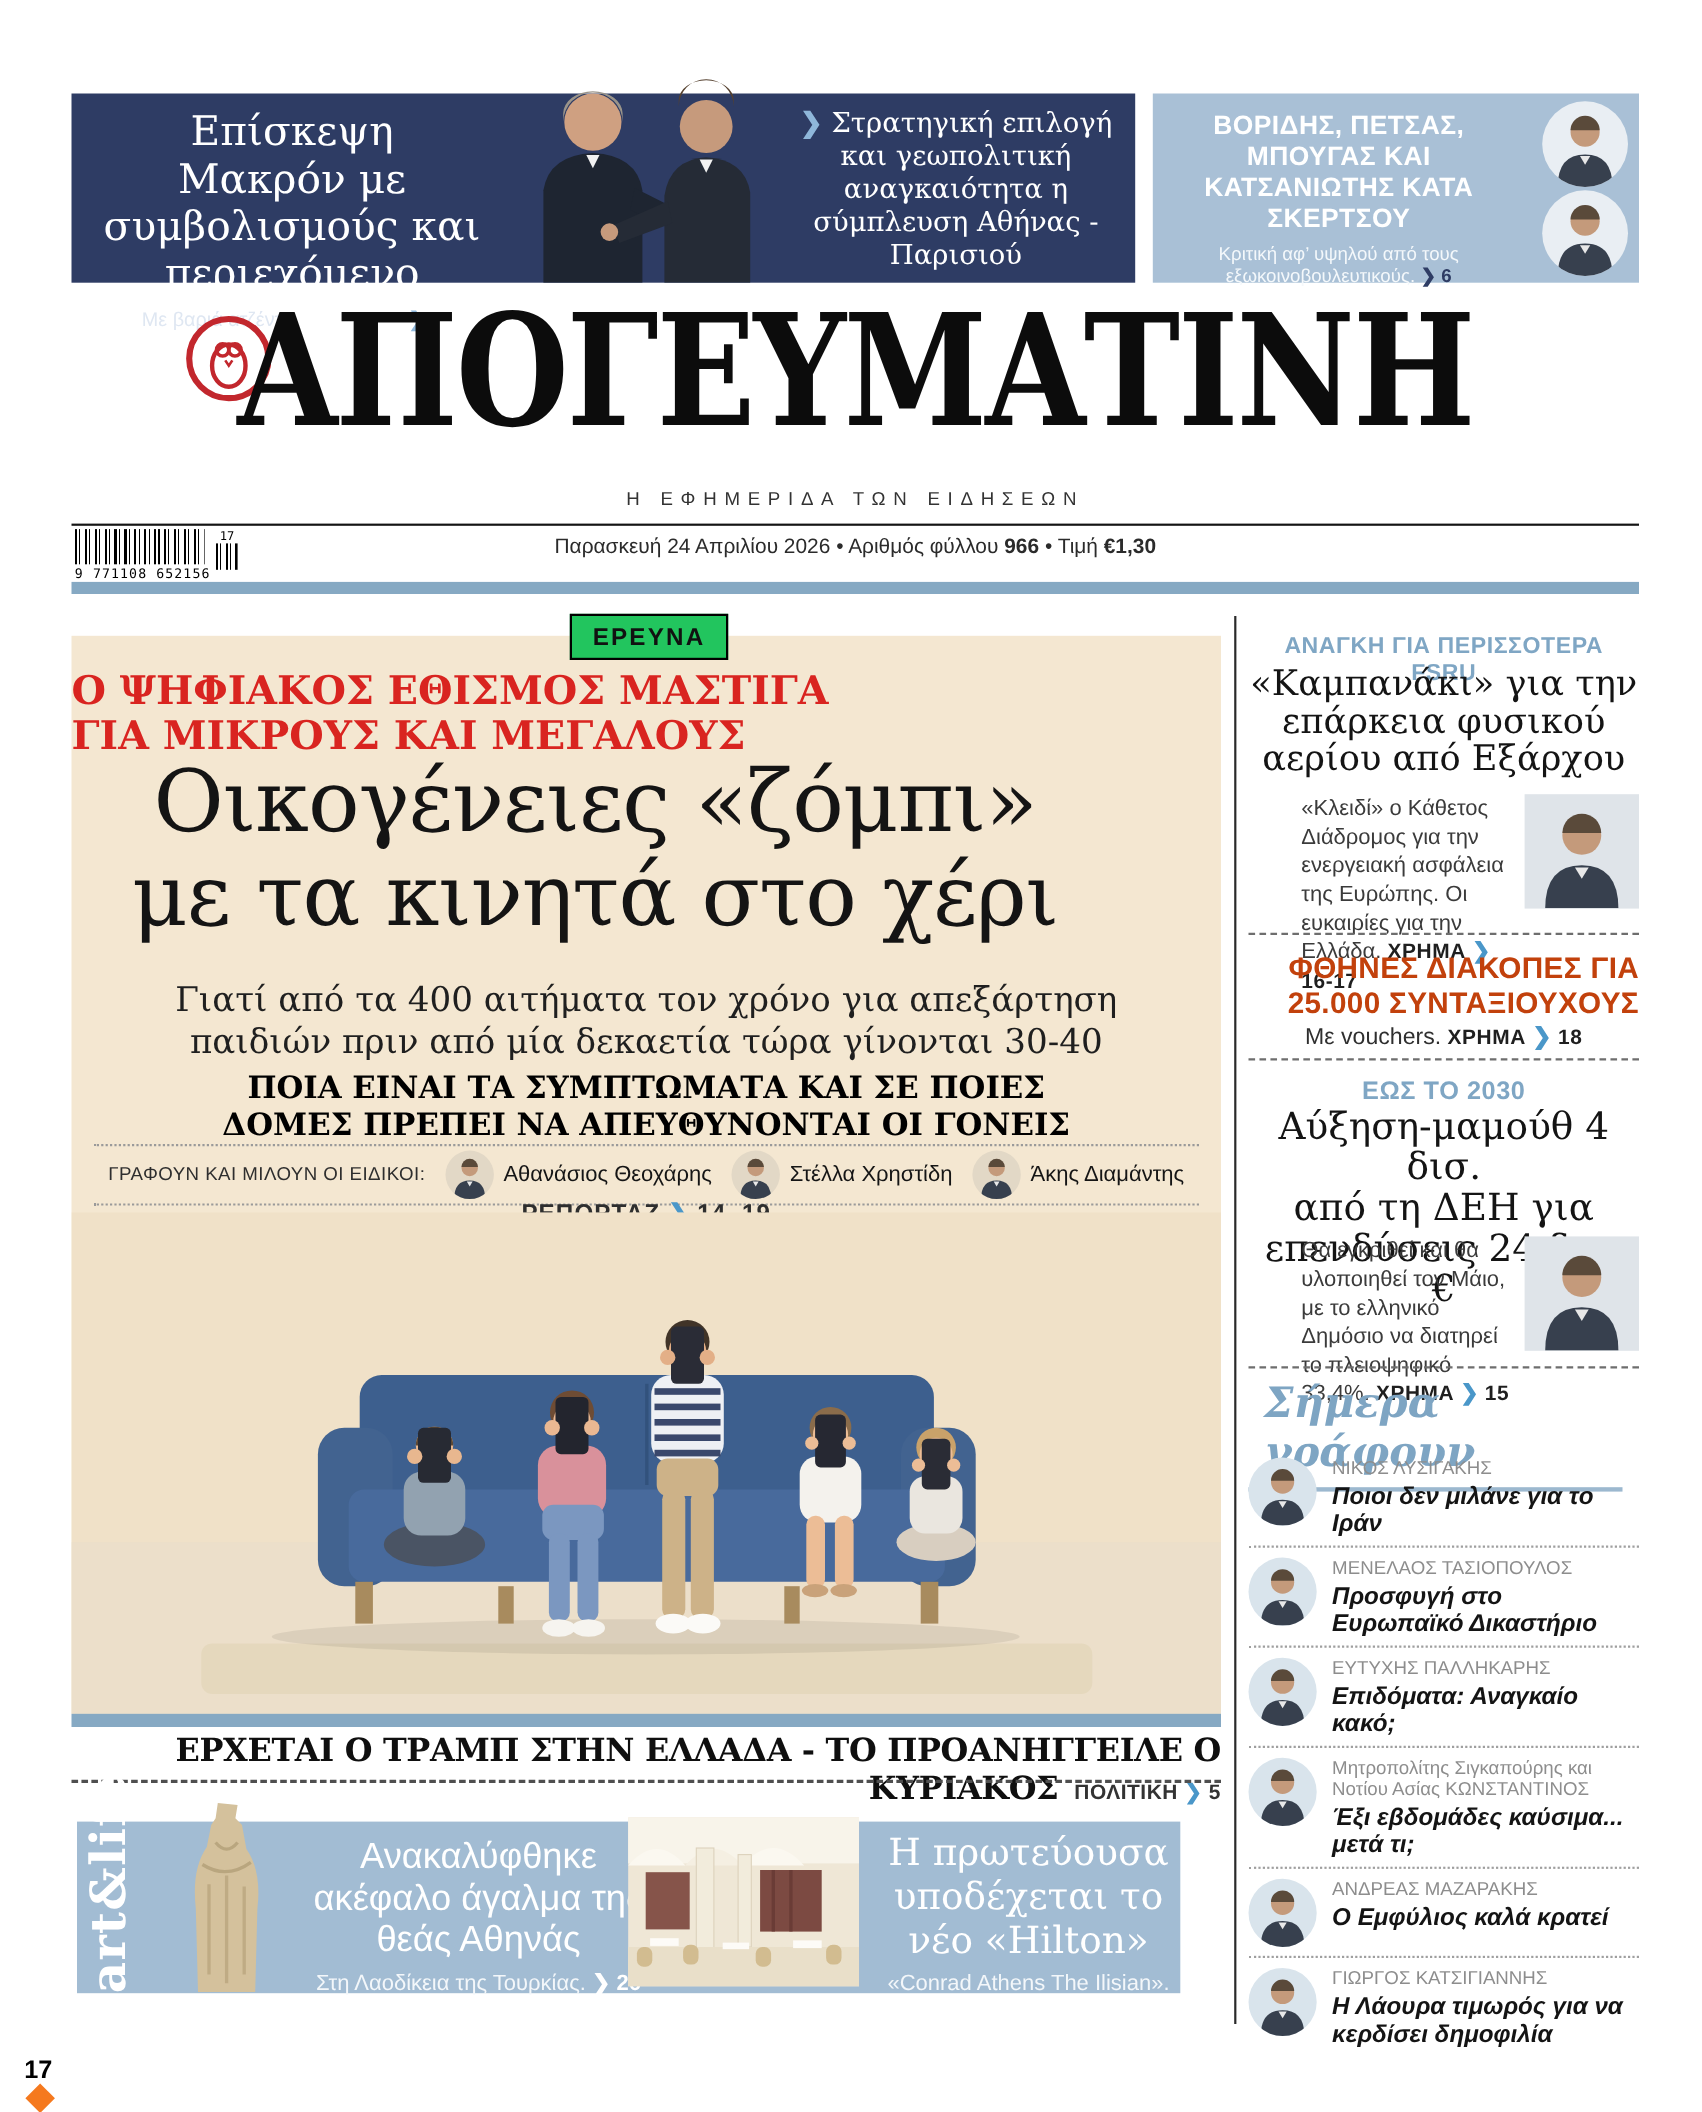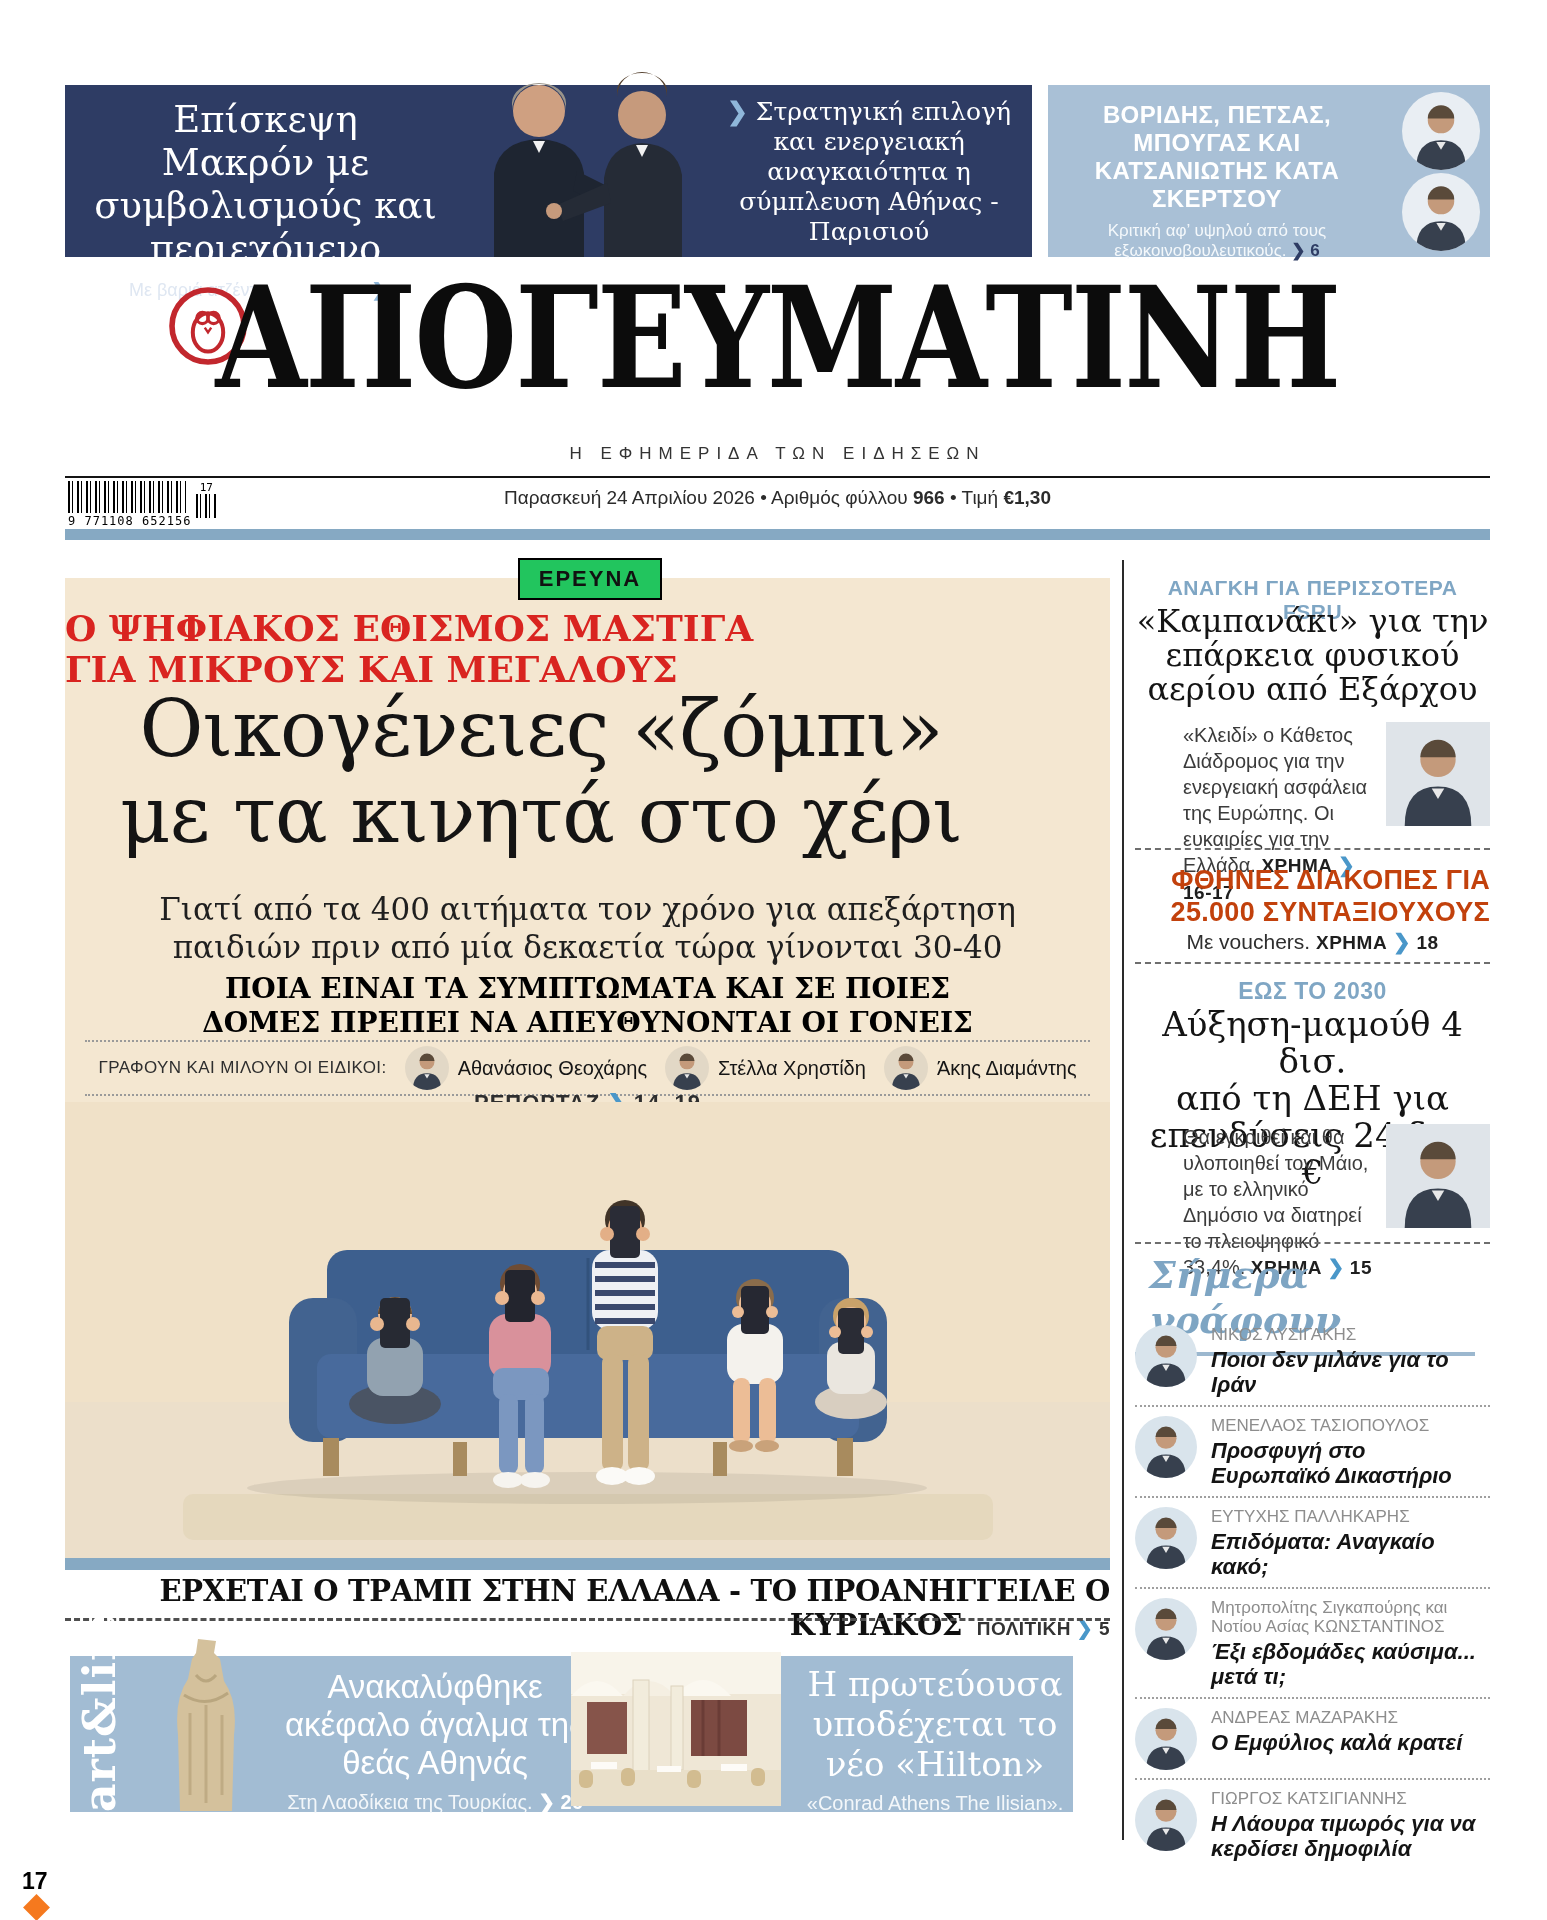--- a/index.html
+++ b/index.html
@@ -148,21 +148,21 @@
         <path d="M180 44 a25 25 0 0 1 50 0 l0 -6 a25 18 0 0 0 -50 0 z" fill="#55412f"></path>
         <circle cx="205" cy="62" r="24" fill="#c69a7c"></circle>
         <path d="M167 204 L167 125 Q172 92 205 90 Q240 92 245 122 L245 204 Z" fill="#252b36"></path>
         <path d="M199 92 L205 104 L211 92 Z" fill="#f2f2f2"></path>
         <path d="M170 130 L120 152 L126 168 L174 150 Z" fill="#252b36"></path>
         <circle cx="117" cy="158" r="8" fill="#c69a7c"></circle>
       </svg>
     </div>
     <div class="bd-right">
       <span class="arw arw-light">❯</span>
-      <span>Στρατηγική επιλογή και ενεργειακή αναγκαιότητα η σύμπλευση Αθήνας - Παρισιού</span>
+      <span>Στρατηγική επιλογή και γεωπολιτική αναγκαιότητα η σύμπλευση Αθήνας - Παρισιού</span>
     </div>
   </div>
 
   <div class="banner-light">
     <div class="bl-text">
       <div class="bl-h">ΒΟΡΙΔΗΣ, ΠΕΤΣΑΣ, ΜΠΟΥΓΑΣ ΚΑΙ ΚΑΤΣΑΝΙΩΤΗΣ ΚΑΤΑ ΣΚΕΡΤΣΟΥ</div>
       <div class="bl-d">
         <span>Κριτική αφ’ υψηλού από τους εξωκοινοβουλευτικούς.</span>
         <span class="arw pg">❯</span>
         <span class="pg">6</span>

